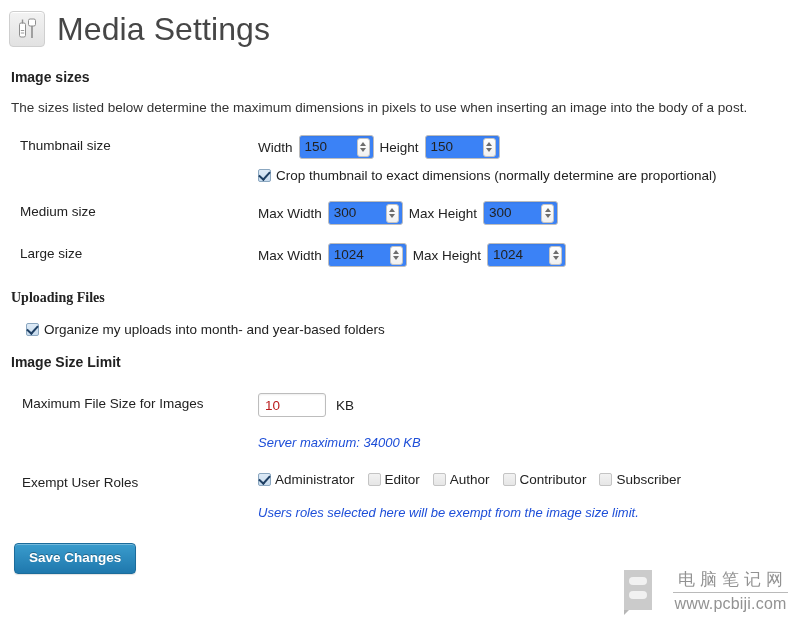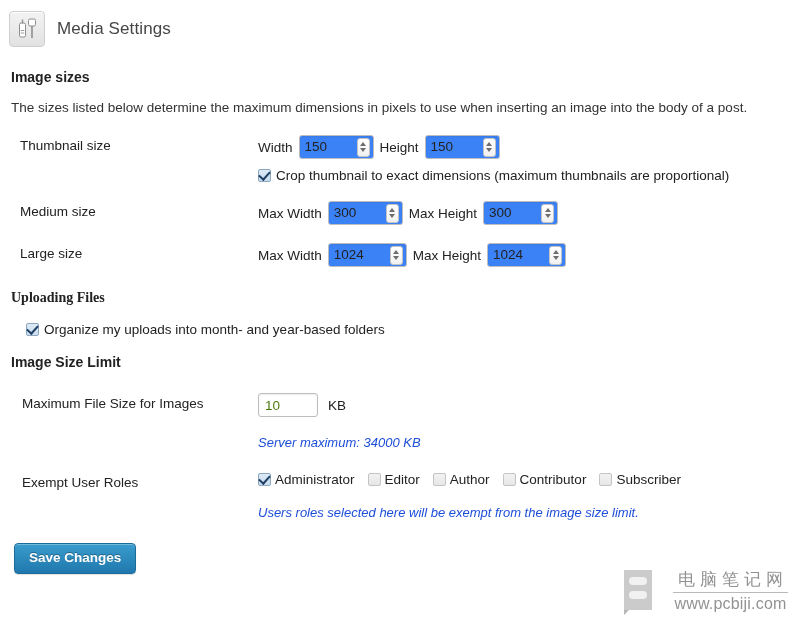--- a/index.html
+++ b/index.html
@@ -30,21 +30,21 @@
     border-radius: 4px;
     background: linear-gradient(to bottom, #f3f3f3 0%, #e2e2e2 100%);
     border: 1px solid #cfcfcf;
     box-shadow: inset 0 1px 0 #ffffff;
     position: relative;
     flex: 0 0 auto;
     margin-right: 12px;
   }
   .header-icon svg { display:block; }
   .page-title {
-    font-size: 17px;
+    font-size: 32px;
     font-weight: 400;
     color: #464646;
     line-height: 32px;
     letter-spacing: 0.1px;
     white-space: nowrap;
   }
 
   
   .section-heading {
     font-size: 14px;
@@ -140,23 +140,23 @@
   .spinner i.down { border-top: 4px solid #6d6d6d; }
 
   
   .text-input {
     background: #ffffff;
     border: 1px solid #bdbdbd;
     border-radius: 3px;
     box-shadow: inset 0 1px 2px rgba(0,0,0,0.07);
     font-family: "Liberation Sans", sans-serif;
     font-size: 13.5px;
-    color: #4d7c0f;
+    color: #b91c1c;
     height: 24px;
-    width: 60px;
+    width: 68px;
     padding: 0 6px;
     outline: none;
     box-sizing: border-box;
   }
 
   
   .cb-line {
     display: flex;
     align-items: center;
     gap: 5px;
@@ -316,21 +316,21 @@
             <span class="num-wrap">
               <input class="num-val" type="text" value="150" style="">
               <span class="spinner">
                   <i class="up"></i>
                   <i class="down"></i>
                 </span>
             </span>
           </div>
           <div class="cb-line" style="margin-top:9px;">
             <span class="checkbox on"></span>
-            <span class="cb-text">Crop thumbnail to exact dimensions (maximum thumbnails are proportional)</span>
+            <span class="cb-text">Crop thumbnail to exact dimensions (normally determine are proportional)</span>
           </div>
         </td>
       </tr>
 
       <tr>
         <th>Medium size</th>
         <td>
           <div class="field-line">
             <span class="field-label">Max Width</span>
             <span class="num-wrap">

